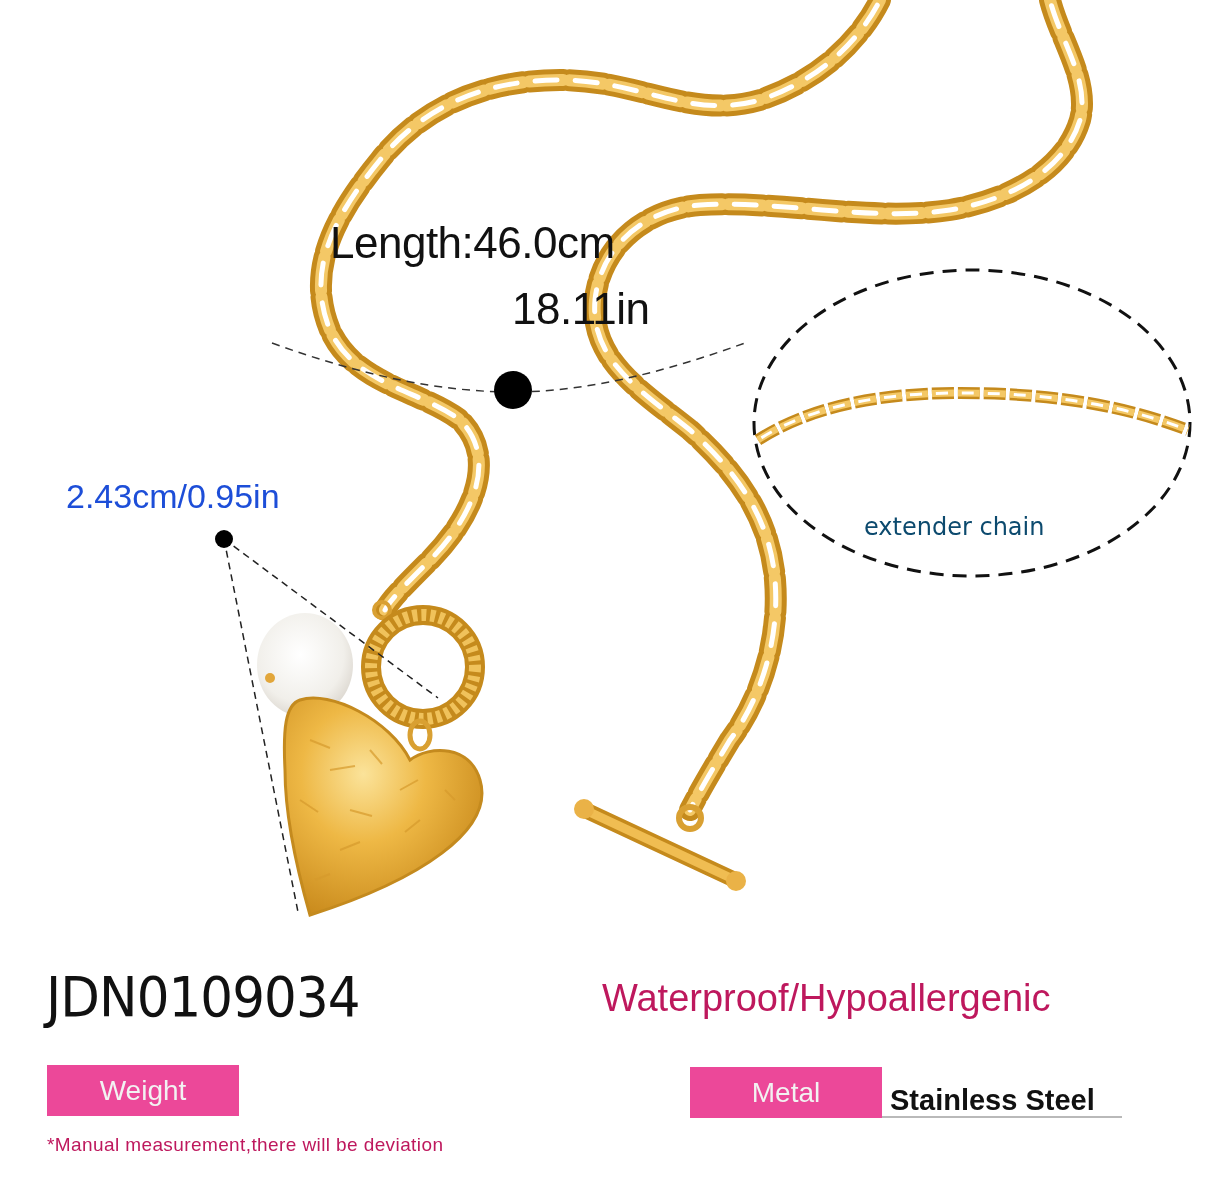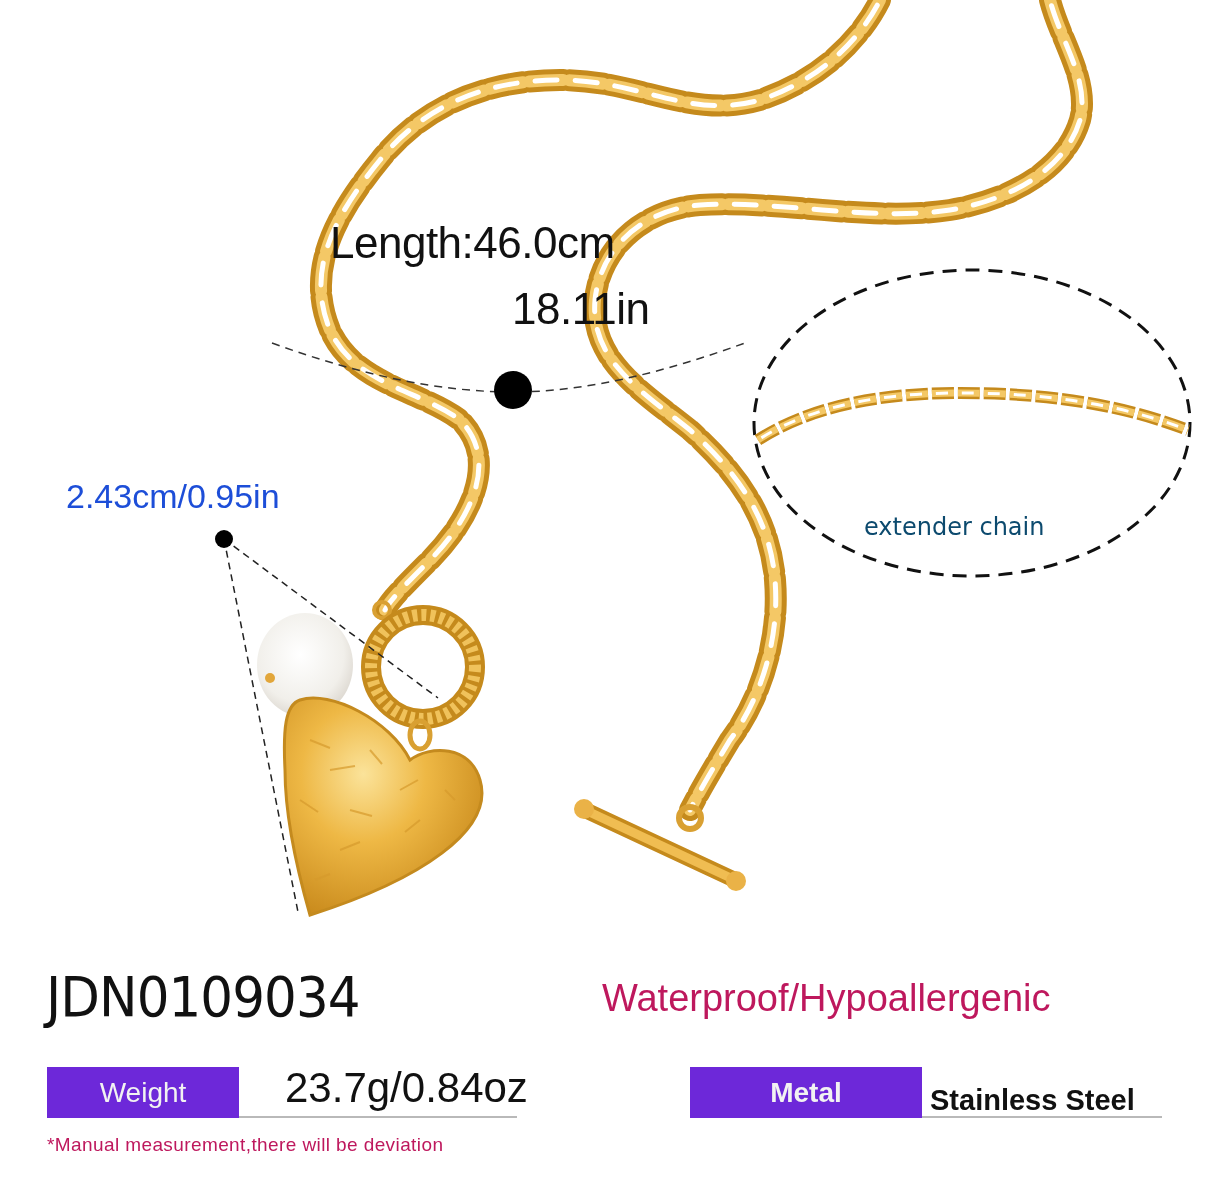--- a/index.html
+++ b/index.html
@@ -7,27 +7,27 @@
          font-family: "Liberation Sans", sans-serif; color: #111; }
   .abs { position: absolute; }
   #art { position: absolute; left: 0; top: 0; width: 1206px; height: 960px; }
   .length-label { left: 330px; top: 218px; font-size: 44px; line-height: 50px; color: #111; letter-spacing: -0.5px; }
   .length-in { left: 512px; top: 276px; font-size: 44px; line-height: 50px; color: #111; letter-spacing: -0.5px; margin-top: 8px; }
   .pendant-label { left: 66px; top: 476px; font-size: 34px; line-height: 40px; color: #1d4ed8; }
   .extender-label { left: 864px; top: 507px; font-size: 24px; line-height: 40px; color: #0c4a6e; font-family: "DejaVu Sans", sans-serif; }
   .sku { left: 46px; top: 965px; font-size: 56px; line-height: 64px; color: #111; font-family: "DejaVu Sans", sans-serif; letter-spacing: -1px; transform: scaleX(0.92); transform-origin: left top; }
   .features { left: 602px; top: 975px; font-size: 38px; line-height: 46px; color: #be185d; }
   .spec { display: flex; align-items: flex-end; }
-  .spec-key { background: #6d28d9; color: #f2f2f2; display: flex; align-items: center; justify-content: center; font-size: 28px; }
+  .spec-key { background: #ec4899; color: #f2f2f2; display: flex; align-items: center; justify-content: center; font-size: 28px; }
   .spec-val { border-bottom: 2px solid #b9b9b9; color: #111; }
   .weight-row { left: 47px; top: 1065px; }
   .weight-row .spec-key { width: 192px; height: 51px; }
   .weight-row .spec-val { width: 232px; height: 51px; font-size: 42px; line-height: 46px; padding-left: 46px; box-sizing: content-box; }
   .metal-row { left: 690px; top: 1065px; }
-  .metal-row .spec-key { width: 232px; height: 51px; font-weight: bold; }
+  .metal-row .spec-key { width: 192px; height: 51px; }
   .metal-row .spec-val { width: 232px; height: 51px; font-size: 29px; line-height: 70px; padding-left: 8px; box-sizing: content-box; font-weight: bold; }
   .note { left: 47px; top: 1134px; font-size: 19px; line-height: 22px; color: #be185d; letter-spacing: 0.4px; }
 </style>
 </head>
 <body>
 
 <svg id="art" viewBox="0 0 1206 960" xmlns="http://www.w3.org/2000/svg">
   <defs>
     <pattern id="chainLinks" patternUnits="userSpaceOnUse" width="46" height="46">
       <rect width="46" height="46" fill="none"></rect>
@@ -106,21 +106,20 @@
 <div class="abs length-label">Length:46.0cm</div>
 <div class="abs length-in">18.11in</div>
 <div class="abs pendant-label">2.43cm/0.95in</div>
 <div class="abs extender-label">extender chain</div>
 
 <div class="abs sku">JDN0109034</div>
 <div class="abs features">Waterproof/Hypoallergenic</div>
 
 <div class="abs spec weight-row">
   <div class="spec-key">Weight</div>
-  <div class="spec-val">23.7g/0.84oz</div>
 </div>
 
 <div class="abs spec metal-row">
   <div class="spec-key">Metal</div>
   <div class="spec-val">Stainless Steel</div>
 </div>
 
 <div class="abs note">*Manual measurement,there will be deviation</div>
 
 </body></html>

